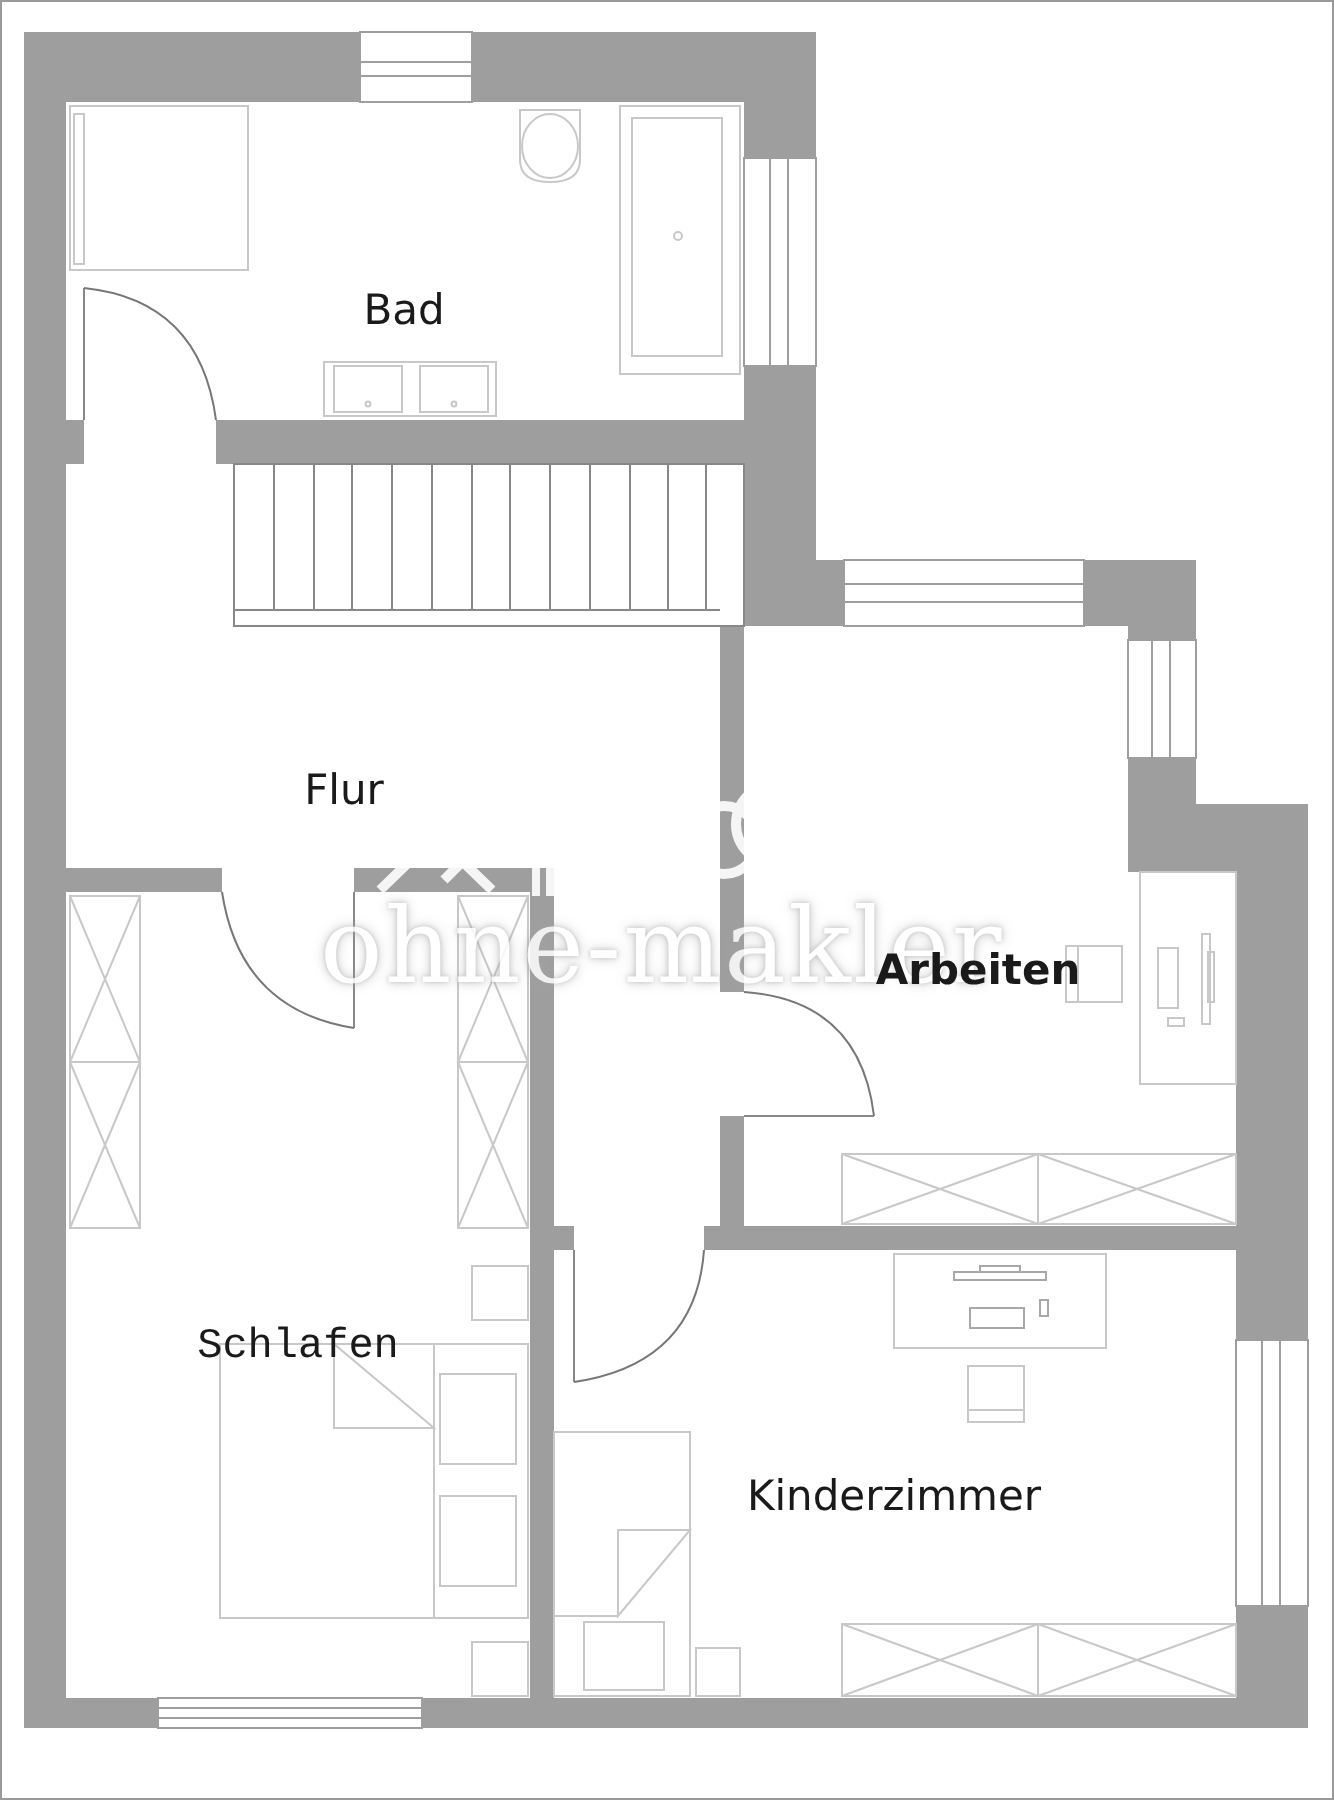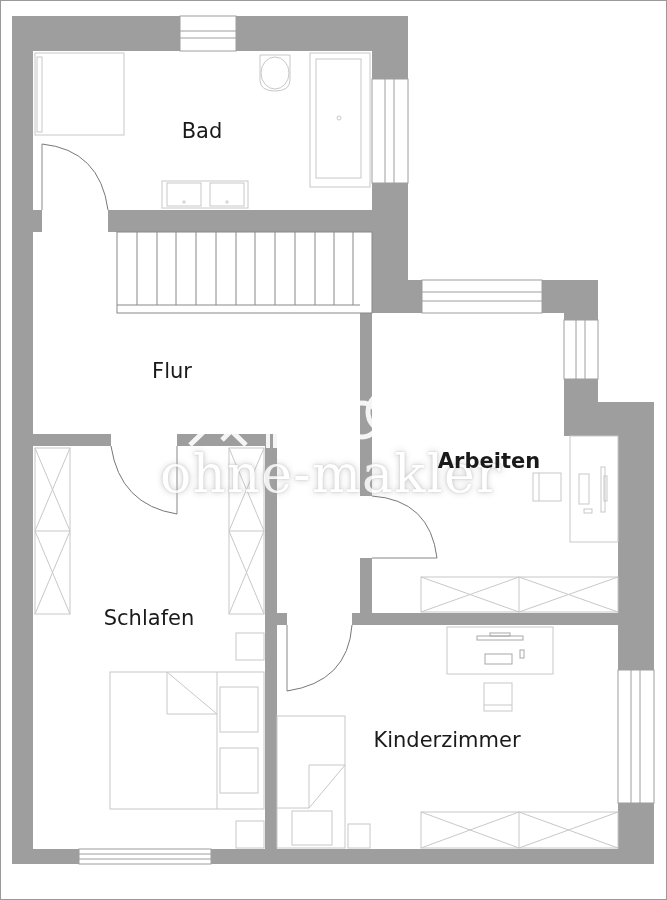--- a/index.html
+++ b/index.html
@@ -7,21 +7,21 @@
   .frame { position: absolute; left: 0; top: 0; width: 665px; height: 898px; border: 1px solid #9a9a9a; background: #fff; }
   svg.plan { position: absolute; left: 0; top: 0; }
   .wall { fill: #9e9e9e; }
   .win { fill: #ffffff; stroke: #9e9e9e; stroke-width: 1; }
   .winline { stroke: #9e9e9e; stroke-width: 1; }
   .furn { fill: none; stroke: #c8c8c8; stroke-width: 1; }
   .furn-dark { fill: none; stroke: #a8a8a8; stroke-width: 1; }
   .door-arc { fill: none; stroke: #777; stroke-width: 1; }
   .door-leaf { fill: none; stroke: #888; stroke-width: 1; }
   .stair { fill: #fff; stroke: #888; stroke-width: 1; }
-  .room-label { position: absolute; font-size: 21px; color: #1a1a1a; white-space: nowrap; transform: translate(-50%, -50%); font-family: "DejaVu Sans", sans-serif; }
+  .room-label { position: absolute; font-size: 21px; color: #1a1a1a; white-space: nowrap; transform: translate(-50%, -50%); font-family: "DejaVu Sans", sans-serif; margin-top: 24px; }
   .watermark { position: absolute; left: 160px; top: 388px; width: 370px; height: 130px; opacity: 0.85; pointer-events: none; }
   .watermark-text { position: absolute; left: 0; top: 56px; font-family: "DejaVu Serif", "Liberation Serif", serif; font-size: 52px; color: #ffffff; text-shadow: 0 0 6px rgba(170,170,170,0.75), 0 0 2px rgba(150,150,150,0.6); letter-spacing: 1px; white-space: nowrap; }
 </style>
 </head>
 <body>
 
 <div class="frame"></div>
 
 <svg class="plan" width="667" height="900" viewBox="0 0 667 900">
 
@@ -228,14 +228,14 @@
   </g>
 </svg>
 
 <div class="watermark">
   <span class="watermark-text">ohne-makler</span>
 </div>
 
 <div class="room-label" style="left:202px; top:131px;">Bad</div>
 <div class="room-label" style="left:172px; top:371px;">Flur</div>
 <div class="room-label" style="left:489px; top:461px;font-weight:bold;">Arbeiten</div>
-<div class="room-label" style="left:149px; top:618px;">Schlafen</div>
-<div class="room-label" style="left:447px; top:740px;text-align:right;">Kinderzimmer</div>
+<div class="room-label" style="left:149px; top:650px;font-family:Liberation Mono, monospace;">Schlafen</div>
+<div class="room-label" style="left:447px; top:724px;text-align:right;">Kinderzimmer</div>
 
 </body></html>

